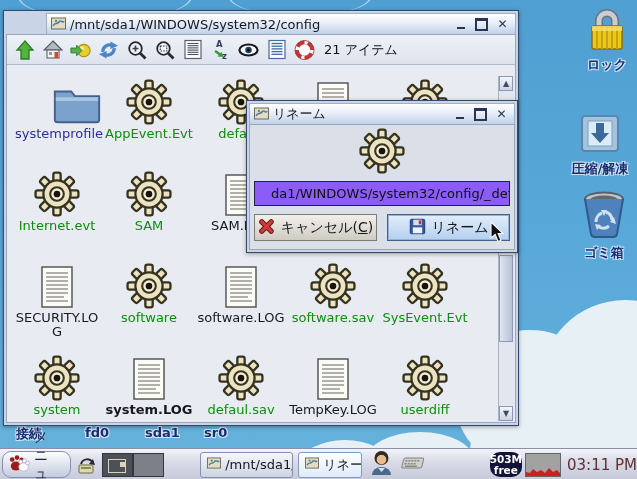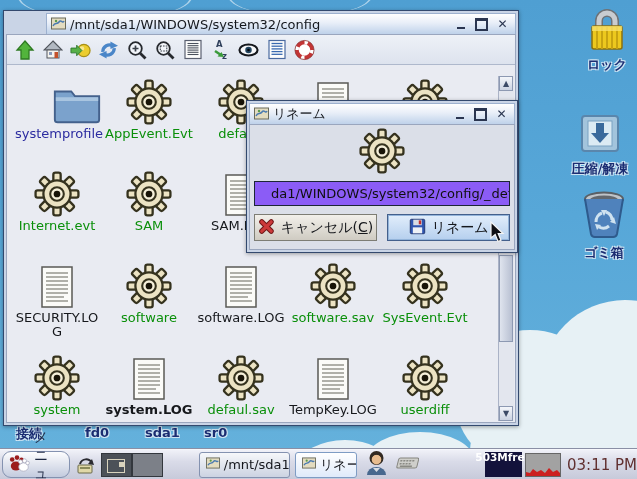--- a/index.html
+++ b/index.html
@@ -78,21 +78,21 @@
   .pager-cell.alt{background:#7c8088;}
   .pager-win{position:absolute;left:5px;top:5px;width:16px;height:12px;border:1px solid #d9d3bd;}
   .pager-win i{position:absolute;right:-1px;top:2px;width:6px;height:5px;background:#d9d3bd;}
   .task-btn{margin-left:5px;height:24px;display:flex;align-items:center;gap:4px;padding:0 6px;
     background:linear-gradient(180deg,#f6f7fa,#ccd3e2);border:1px solid #8492b0;border-radius:3px;
     font-size:13px;color:#14161c;white-space:nowrap;overflow:hidden;}
   .task-btn.t1{width:127px;margin-left:36px;}
   .task-btn.active{width:79px;background:linear-gradient(180deg,#ffffff,#dfeafa);border-color:#7e9cc4;}
   .tray{margin-left:8px;display:flex;align-items:center;gap:5px;}
   .free-badge{margin-left:66px;width:37px;height:25px;background:#13123b;color:#ffffff;
-    font-size:10.5px;font-weight:bold;line-height:11px;text-align:center;display:flex;flex-direction:row;justify-content:center;}
+    font-size:10.5px;font-weight:bold;line-height:11px;text-align:center;display:flex;flex-direction:column;justify-content:center;border-radius:10px;}
   .cpu-graph{margin-left:3px;width:36px;height:24px;}
   .clock{margin-left:6px;font-size:15px;color:#613030;white-space:nowrap;}
   
   #cursor{position:absolute;left:490px;top:221px;z-index:100;}
 </style>
 </head>
 <body>
 
 <div class="desktop">
 
@@ -265,20 +265,21 @@
               </g>
             </svg>
         </span>
         <span class="tb-icon">
           <svg width="22" height="22" viewBox="0 0 22 22">
               <circle cx="11" cy="11" r="8" fill="#ffffff" stroke="#c23535" stroke-width="4"></circle>
               <circle cx="11" cy="11" r="8" fill="none" stroke="#ffffff" stroke-width="4" stroke-dasharray="3.5 9"></circle>
               <circle cx="11" cy="11" r="10" fill="none" stroke="#883030" stroke-width="0.8"></circle>
             </svg>
         </span>
+        <span class="tb-count">21 アイテム</span>
       </div>
 
       <div class="file-grid" id="file-grid">
   <div class="file-item" style="grid-row-start: 1; grid-column-start: 1; align-items: flex-end;">
     <span class="fi-icon">
       <svg class="v-folder" width="52" height="42" viewBox="0 0 54 42">
                 <path d="M4 8 h17 l4 5 h25 v24 a3 3 0 0 1 -3 3 H7 a3 3 0 0 1 -3 -3 z" fill="#7ba2cc" stroke="#44618c" stroke-width="2"></path>
                 <path d="M5 14 h44 v4 H5 z" fill="#a9c5e0"></path>
               </svg>
 

